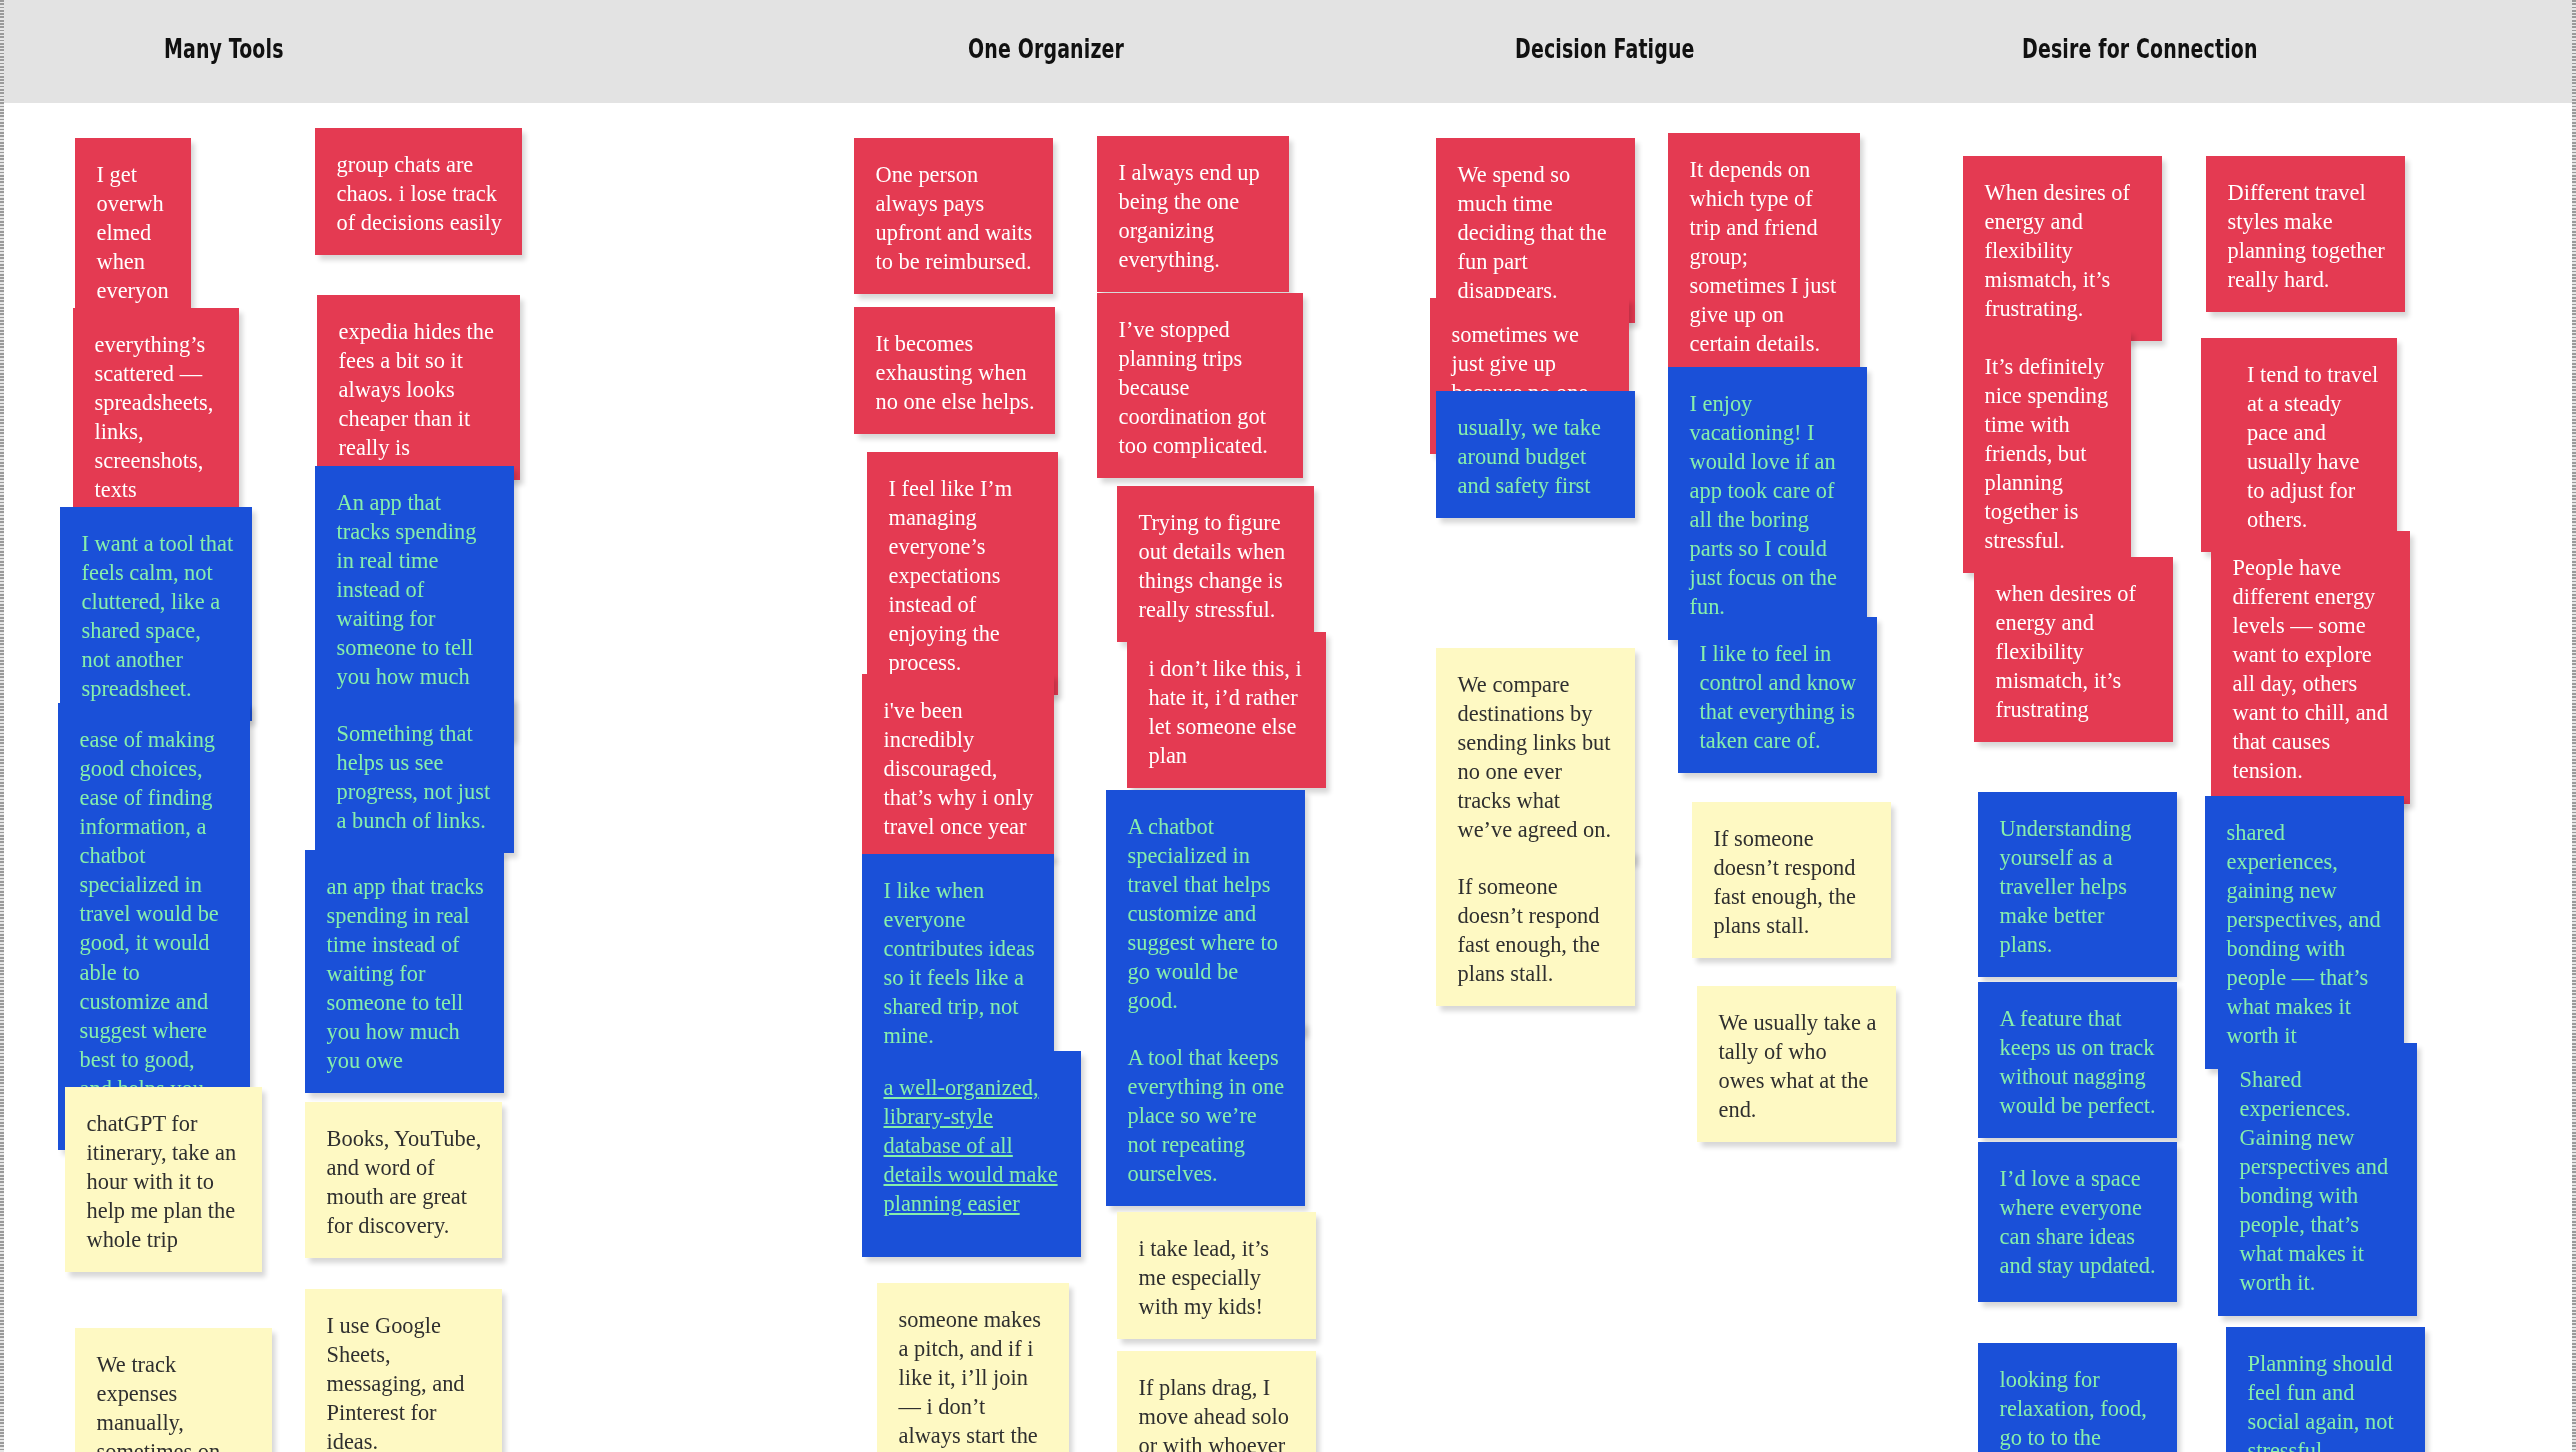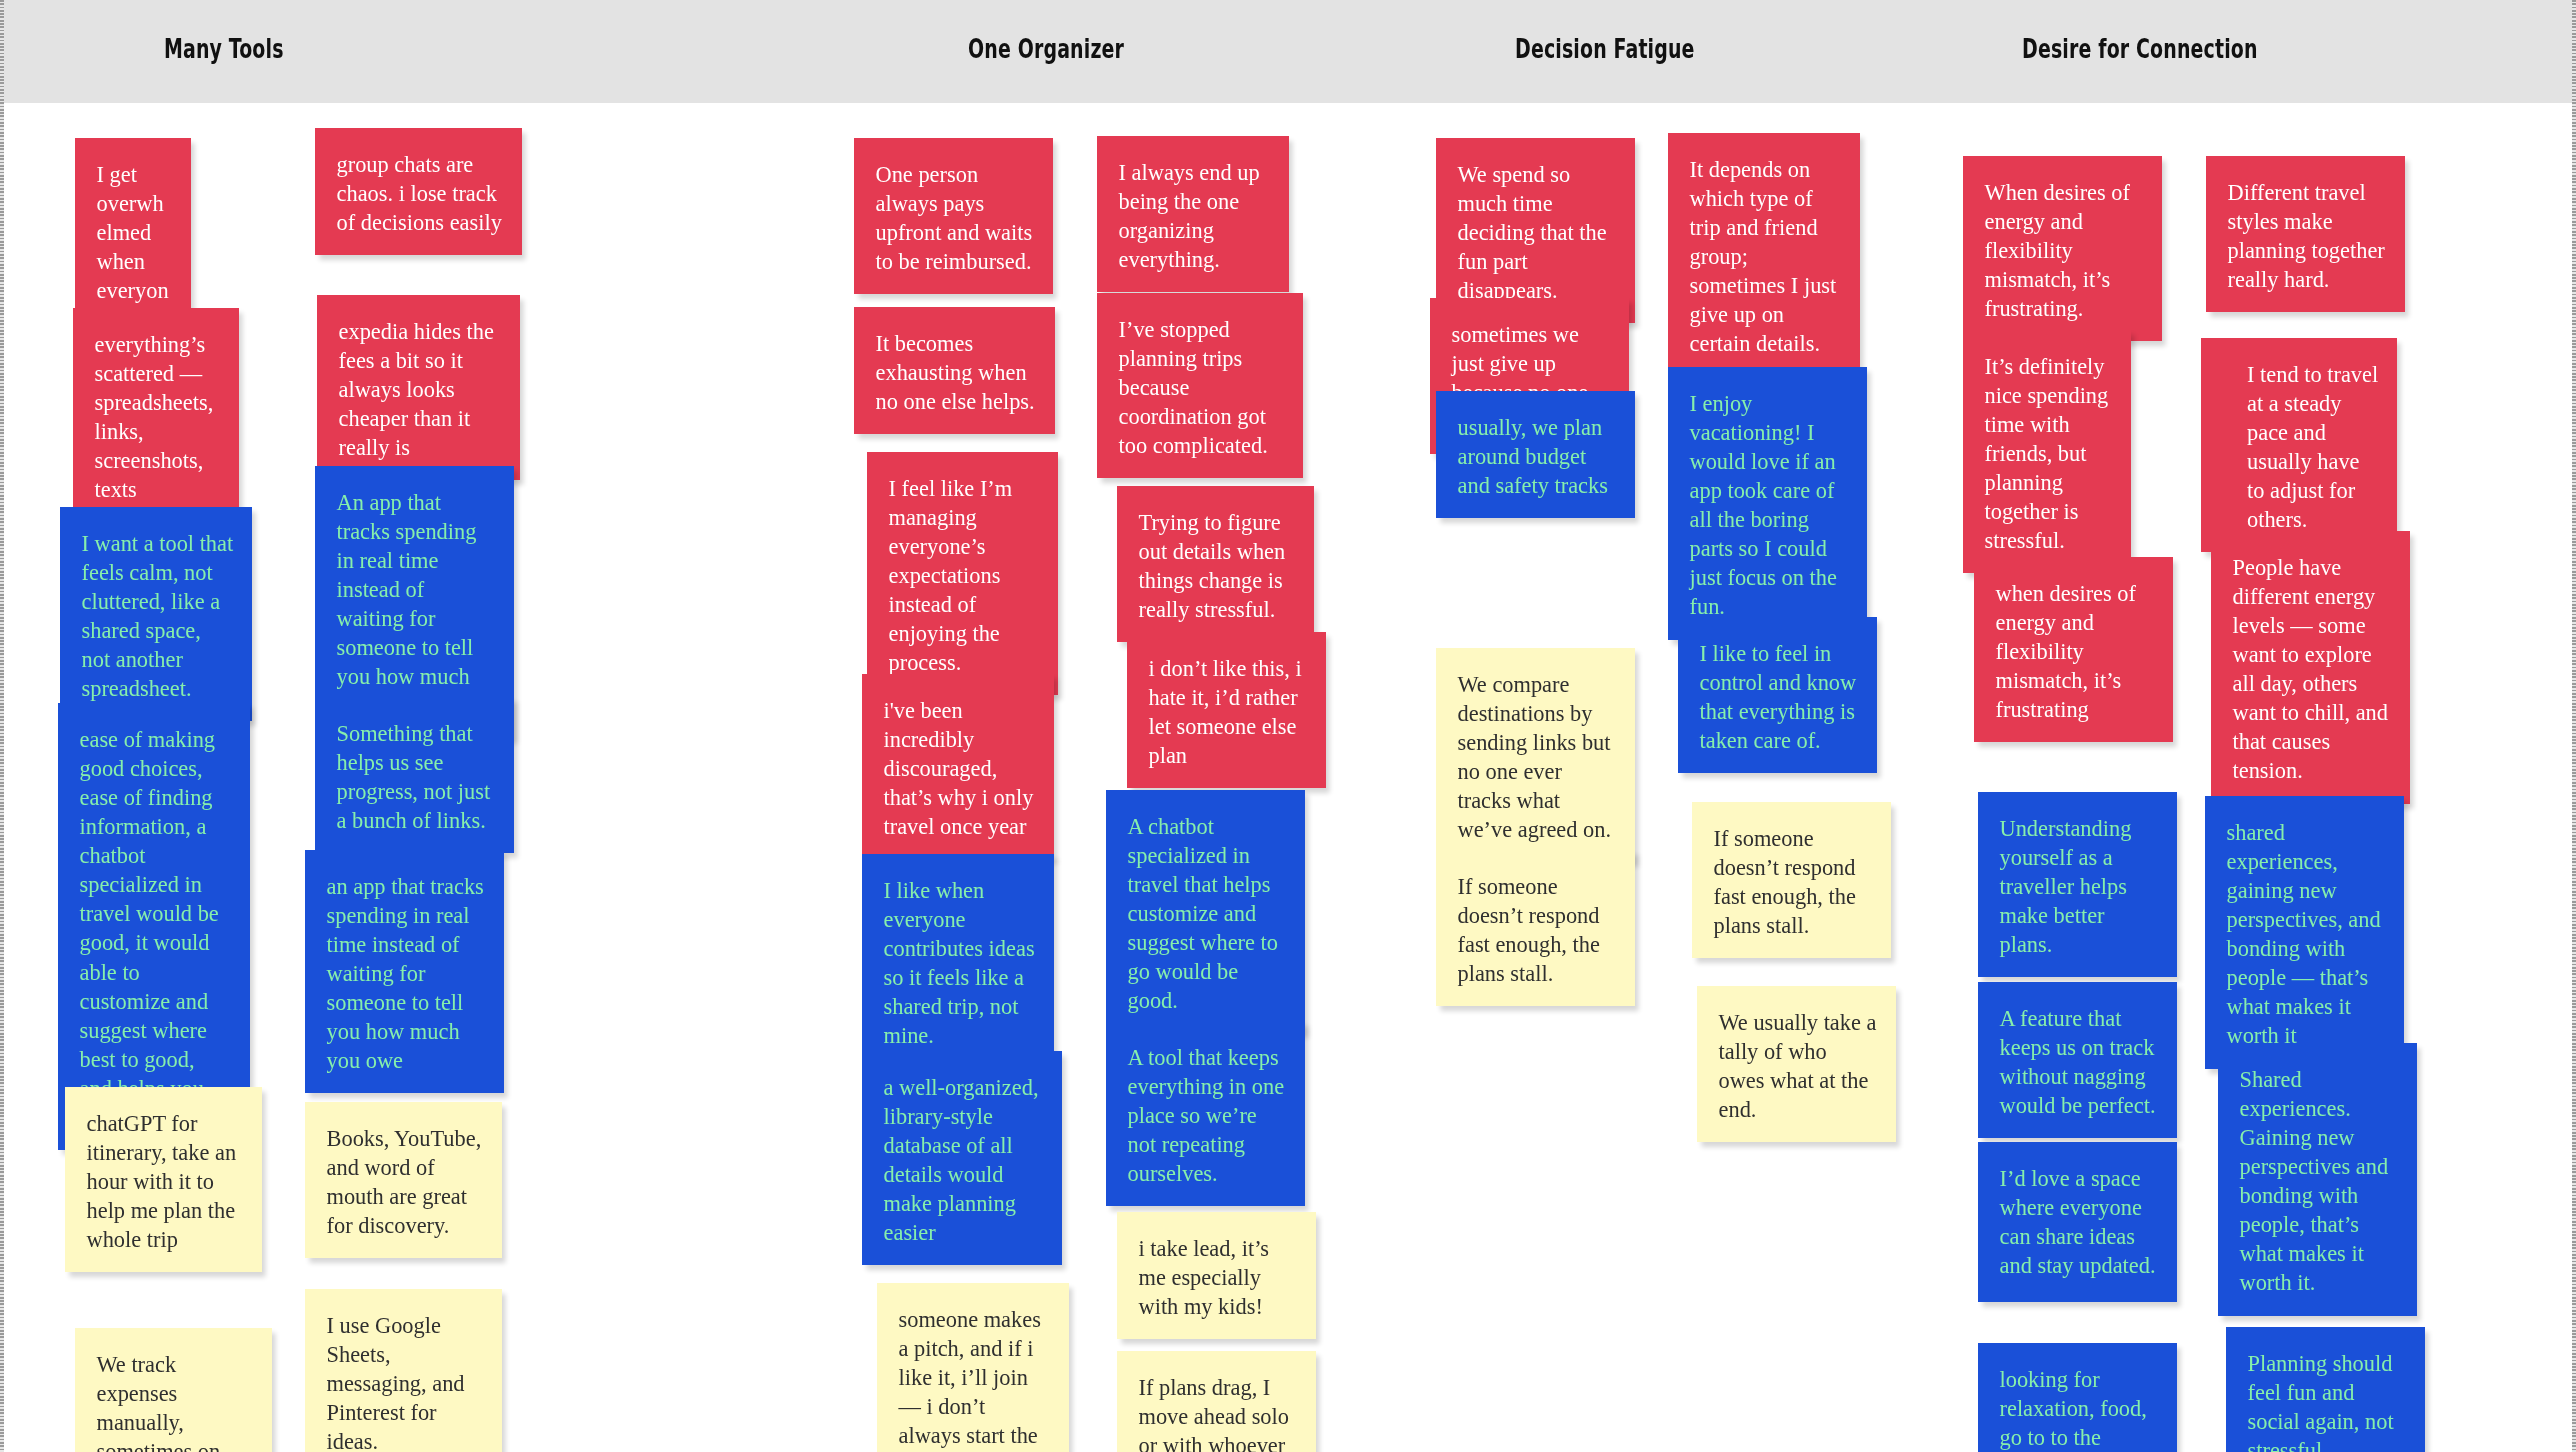--- a/index.html
+++ b/index.html
@@ -122,29 +122,29 @@
       <div class="card red" style="left: 854px; top: 138px; width: 199px; min-height: 146px;">One person always pays upfront and waits to be reimbursed.</div>
       <div class="card red" style="left: 1097px; top: 136px; width: 192px; min-height: 126px;">I always end up being the one organizing everything.</div>
       <div class="card red" style="left: 854px; top: 307px; width: 201px; min-height: 109px;">It becomes exhausting when no one else helps.</div>
       <div class="card red" style="left: 1097px; top: 293px; width: 206px; min-height: 138px;">I’ve stopped planning trips because coordination got too complicated.</div>
       <div class="card red" style="left: 867px; top: 452px; width: 191px; min-height: 180px;">I feel like I’m managing everyone’s expectations instead of enjoying the process.</div>
       <div class="card red" style="left: 1117px; top: 486px; width: 197px; min-height: 127px;">Trying to figure out details when things change is really stressful.</div>
       <div class="card red" style="left: 1127px; top: 632px; width: 199px; min-height: 130px;">i don’t like this, i hate it, i’d rather let someone else plan</div>
       <div class="card red" style="left: 862px; top: 674px; width: 192px; min-height: 155px;">i've been incredibly discouraged, that’s why i only travel once year</div>
       <div class="card blue" style="left: 862px; top: 854px; width: 192px; min-height: 172px;">I like when everyone contributes ideas so it feels like a shared trip, not mine.</div>
       <div class="card blue" style="left: 1106px; top: 790px; width: 199px; min-height: 196px;">A chatbot specialized in travel that helps customize and suggest where to go would be good.</div>
-      <div class="card blue" style="left: 862px; top: 1051px; width: 200px; min-height: 206px;">a well-organized, library-style database of all details would make planning easier</div>
+      <div class="card blue" style="left: 862px; top: 1051px; width: 219px; min-height: 206px; text-decoration: underline;">a well-organized, library-style database of all details would make planning easier</div>
       <div class="card blue" style="left: 1106px; top: 1021px; width: 199px; min-height: 166px;">A tool that keeps everything in one place so we’re not repeating ourselves.</div>
       <div class="card yellow" style="left: 877px; top: 1283px; width: 192px; min-height: 178px;">someone makes a pitch, and if i like it, i’ll join — i don’t always start the planning</div>
       <div class="card yellow" style="left: 1117px; top: 1212px; width: 199px; min-height: 116px;">i take lead, it’s me especially with my kids!</div>
       <div class="card yellow" style="left: 1117px; top: 1351px; width: 199px; min-height: 110px;">If plans drag, I move ahead solo or with whoever commits first.</div>
       <div class="card red" style="left: 1436px; top: 138px; width: 199px; min-height: 121px;">We spend so much time deciding that the fun part disappears.</div>
       <div class="card red" style="left: 1668px; top: 133px; width: 192px; min-height: 159px;">It depends on which type of trip and friend group; sometimes I just give up on certain details.</div>
       <div class="card red" style="left: 1430px; top: 298px; width: 199px; min-height: 108px;">sometimes we just give up because no one can agree</div>
-      <div class="card blue" style="left: 1436px; top: 391px; width: 199px; min-height: 99px;">usually, we plan around budget and safety tracks</div>
+      <div class="card blue" style="left: 1436px; top: 391px; width: 199px; min-height: 99px;">usually, we take around budget and safety first</div>
       <div class="card blue" style="left: 1668px; top: 367px; width: 199px; min-height: 214px;">I enjoy vacationing! I would love if an app took care of all the boring parts so I could just focus on the fun.</div>
       <div class="card blue" style="left: 1678px; top: 617px; width: 199px; min-height: 145px;">I like to feel in control and know that everything is taken care of.</div>
       <div class="card yellow" style="left: 1436px; top: 648px; width: 199px; min-height: 177px;">We compare destinations by sending links but no one ever tracks what we’ve agreed on.</div>
       <div class="card yellow" style="left: 1692px; top: 802px; width: 199px; min-height: 124px;">If someone doesn’t respond fast enough, the plans stall.</div>
       <div class="card yellow" style="left: 1436px; top: 850px; width: 199px; min-height: 126px;">If someone doesn’t respond fast enough, the plans stall.</div>
       <div class="card yellow" style="left: 1697px; top: 986px; width: 199px; min-height: 123px;">We usually take a tally of who owes what at the end.</div>
       <div class="card red" style="left: 1963px; top: 156px; width: 199px; min-height: 119px;">When desires of energy and flexibility mismatch, it’s frustrating.</div>
       <div class="card red" style="left: 2206px; top: 156px; width: 199px; min-height: 119px;">Different travel styles make planning together really hard.</div>
       <div class="card red" style="left: 1963px; top: 330px; width: 168px; min-height: 192px;">It’s definitely nice spending time with friends, but planning together is stressful.</div>
       <div class="card red" style="left: 2201px; top: 338px; width: 196px; min-height: 135px; padding-left: 46px;">I tend to travel at a steady pace and usually have to adjust for others.</div>

